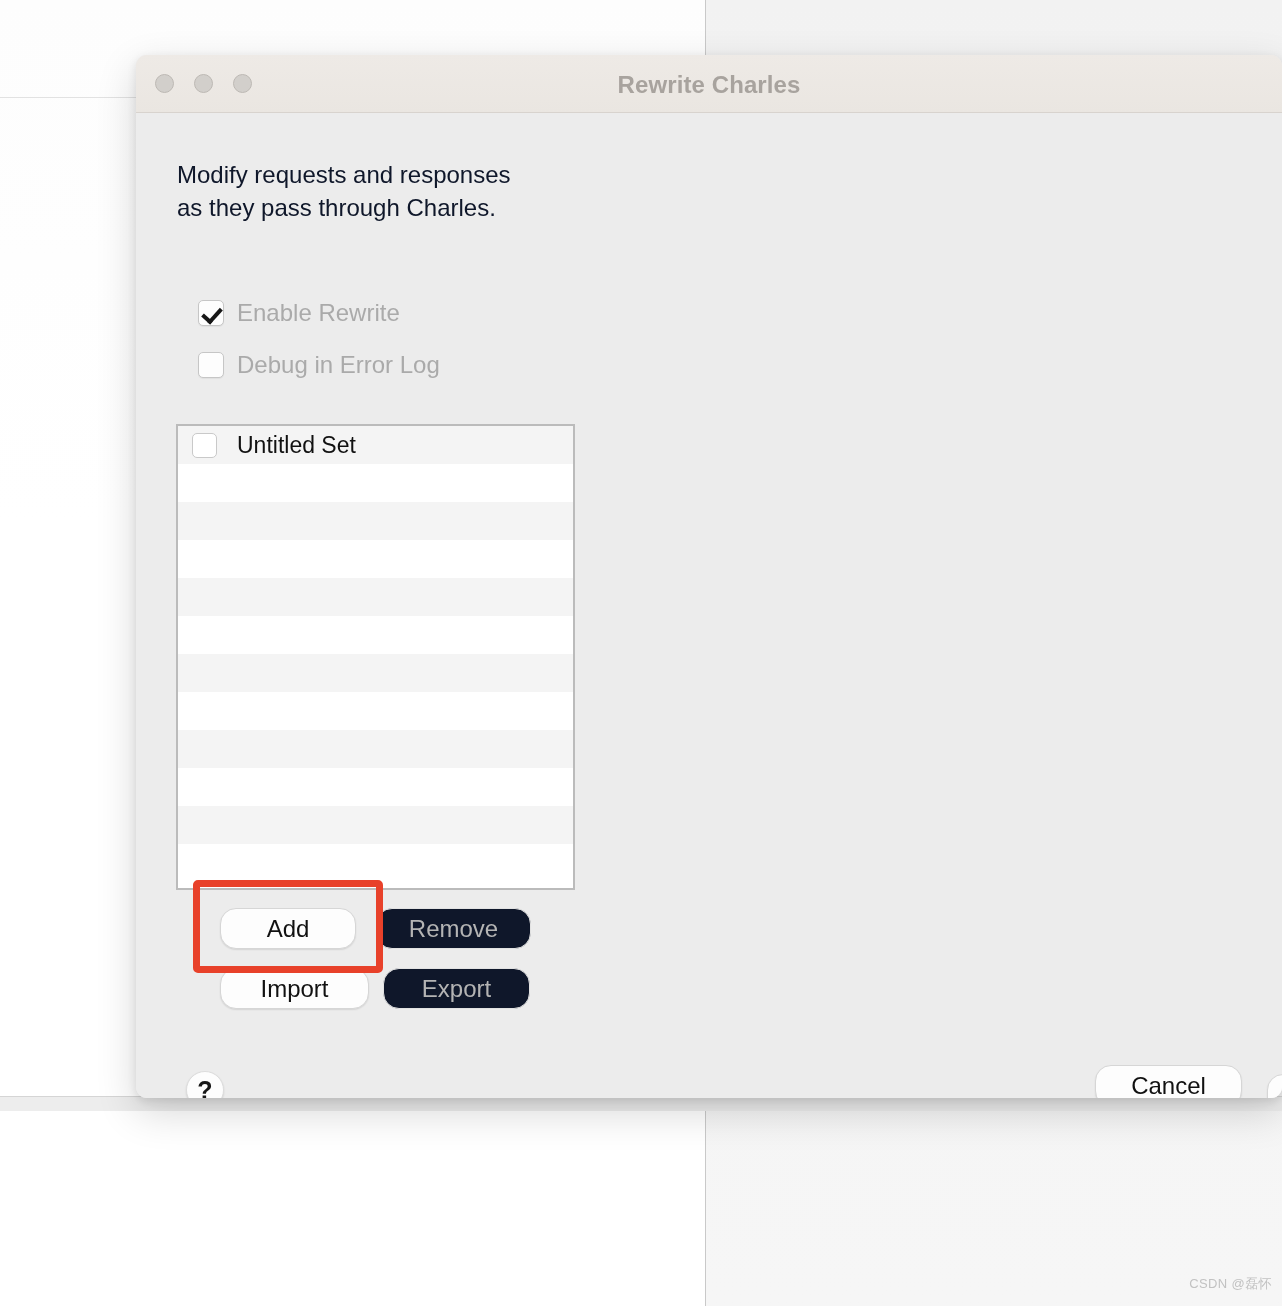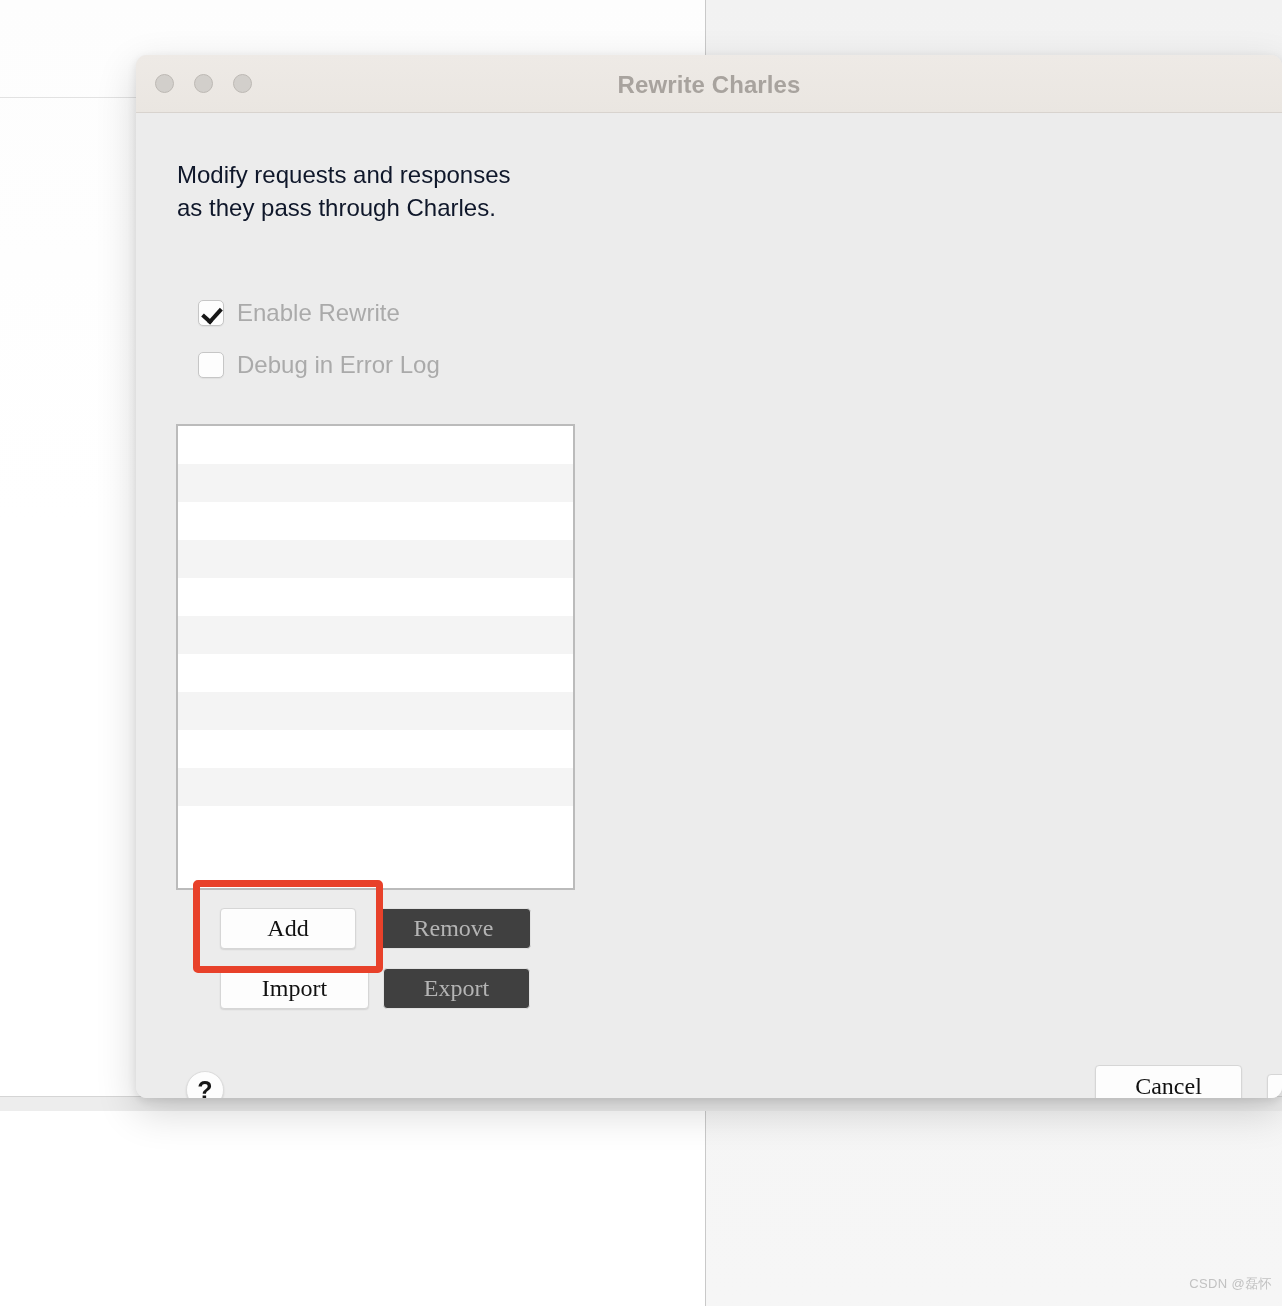--- a/index.html
+++ b/index.html
@@ -219,35 +219,35 @@
   }
   .row-label {
     margin-left: 20px;
     font-size: 23px;
     color: #111111;
   }
 
   
   .btn {
     position: absolute;
-    border-radius: 4px;
+    border-radius: 16px;
     background: #fdfdfd;
     border: 1px solid #d6d6d6;
     box-shadow: 0 1px 1.5px rgba(0,0,0,.10);
     box-sizing: border-box;
     font-size: 24px;
     color: #111111;
     display: flex;
     align-items: center;
     justify-content: center;
     cursor: default;
-    font-family: Liberation Serif, serif;
+    font-family: Liberation Sans, sans-serif;
   }
   .btn.disabled {
-    background: #404040;
+    background: #0f172a;
     border-color: #e2e2e2;
     box-shadow: none;
     color: #b4b4b4;
   }
   #btn-add     { left: 84px;  top: 795px; width: 136px; height: 41px; }
   #btn-remove  { left: 240px; top: 795px; width: 155px; height: 41px; }
   #btn-import  { left: 84px;  top: 855px; width: 149px; height: 41px; }
   #btn-export  { left: 247px; top: 855px; width: 147px; height: 41px; }
 
   
@@ -332,20 +332,24 @@
       <span class="cbox checked"></span>
       <span class="cblabel">Enable Rewrite</span>
     </div>
 
     <div class="checkrow cb2">
       <span class="cbox"></span>
       <span class="cblabel">Debug in Error Log</span>
     </div>
 
     <div id="listbox">
+      <div class="lrow odd">
+        <span class="row-cbox"></span>
+        <span class="row-label">Untitled Set</span>
+      </div>
       <div class="lrow even"></div>
       <div class="lrow odd"></div>
       <div class="lrow even"></div>
       <div class="lrow odd"></div>
       <div class="lrow even"></div>
       <div class="lrow odd"></div>
       <div class="lrow even"></div>
       <div class="lrow odd"></div>
       <div class="lrow even"></div>
       <div class="lrow odd"></div>

